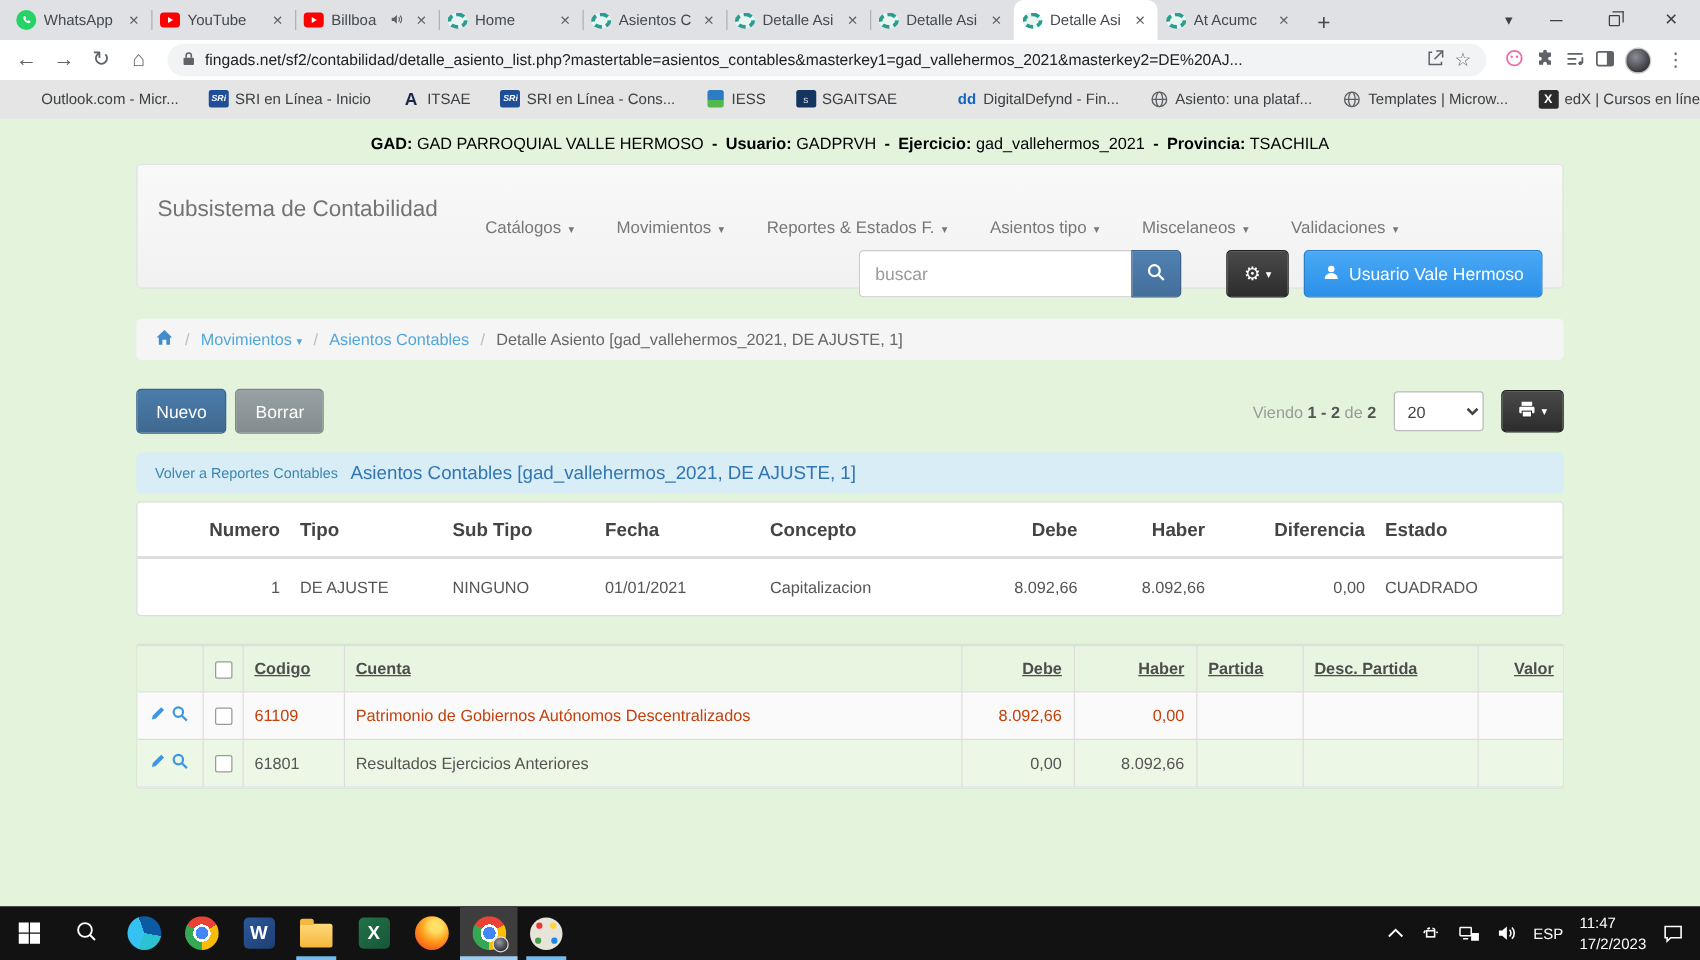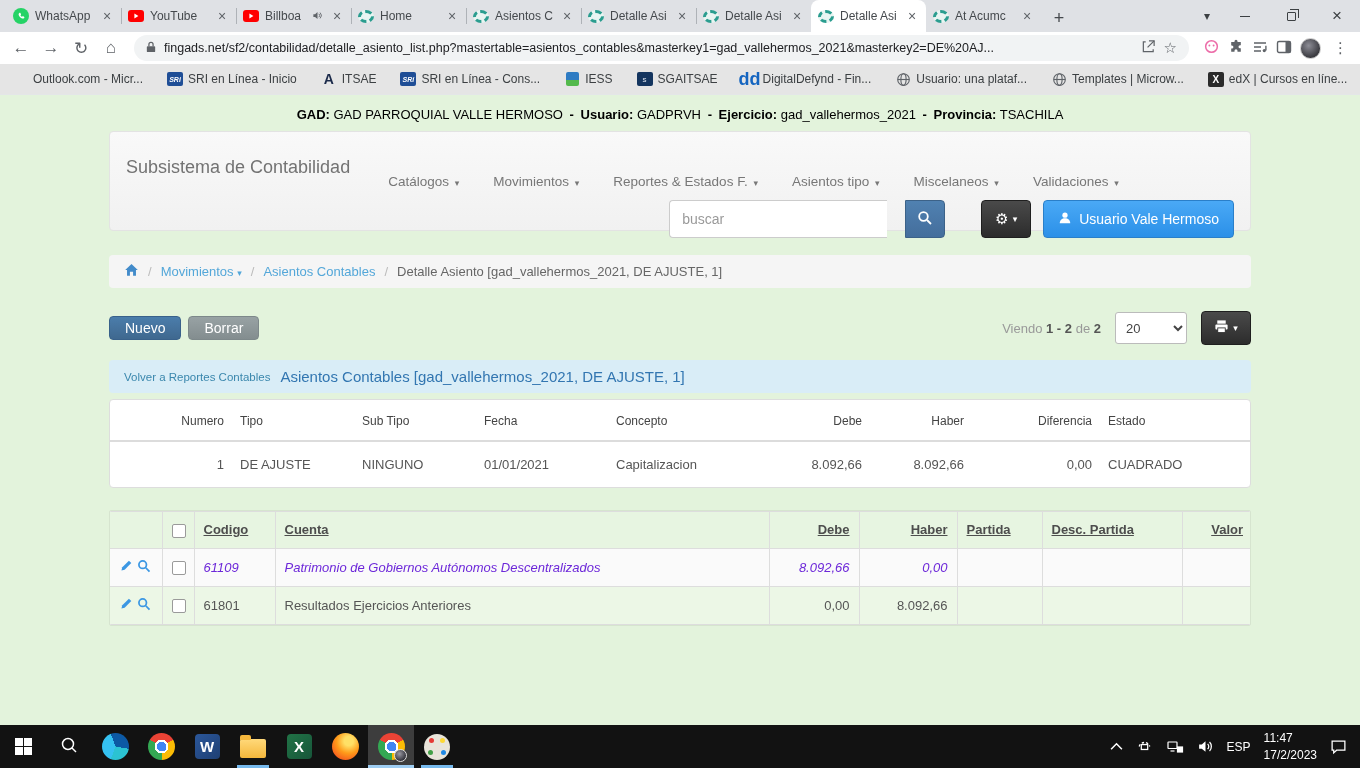--- a/index.html
+++ b/index.html
@@ -42,77 +42,77 @@
   .bookmarks { height:31px; background:#e5e5e5; border-bottom:1px solid #e4e6e8; display:flex; align-items:center; gap:24px; padding:0 12px; }
   .bm { display:flex; align-items:center; gap:5px; font-size:12px; color:#3c4043; white-space:nowrap; }
   .bm-ico { width:16px; height:16px; display:inline-flex; align-items:center; justify-content:center; flex:0 0 16px; }
   .ms-grid { display:grid; grid-template-columns:7px 7px; grid-template-rows:7px 7px; gap:1px; }
   .ms-grid i:nth-child(1){background:#f25022}.ms-grid i:nth-child(2){background:#7fba00}
   .ms-grid i:nth-child(3){background:#00a4ef}.ms-grid i:nth-child(4){background:#ffb900}
   .sri-ico { background:#1f4e96; color:#fff; font-size:7px; font-style:italic; font-weight:bold; border-radius:2px; width:16px; height:14px; }
   .itsae-ico { color:#1b2a4a; font-weight:bold; font-size:14px; }
   .iess-ico { width:13px; height:14px; background:linear-gradient(180deg,#2e7cc3 55%,#53b94c 55%); border-radius:2px; }
   .sgait-ico { background:#14355f; color:#dfe6f0; font-size:8px; border-radius:2px; width:16px; height:14px; }
-  .dd-ico { color:#1565c0; font-weight:bold; font-size:18px; }
+  .dd-ico { color:#1565c0; font-weight:bold; font-size:12px;margin-left:24px; }
   .edx-ico { background:#2b2b2b; color:#fff; font-weight:bold; font-size:10px; border-radius:2px; width:15px; height:15px; }
   .bm-more { margin-left:auto; color:#5f6368; font-size:14px; }
 
   
   .page { height:630px; background:#e3f3dc; overflow:hidden; }
   .gad-strip { text-align:center; padding-top:12px; font-size:13px; color:#000000; }
   .gad-strip b { font-weight:bold; }
   .gad-strip .sep { margin:0 3px; font-weight:bold; }
 
   .shell { width:1142px; margin:0 auto; }
 
   .navpanel { margin-top:9px; height:100px; background:linear-gradient(#f9f9f9,#f1f1f1); border:1px solid #e3e3e3; border-radius:4px; padding:14px 16px 0 16px; }
   .nav-row1 { display:flex; align-items:center; gap:34px; }
   .brand { font-size:18px; color:#737373; margin-right:4px; }
   .menu-item { font-size:13.5px; color:#777; white-space:nowrap;margin-top:28px; }
   .menu-item .caret { font-size:9px; color:#777; margin-left:2px; }
   .nav-row2 { display:flex; align-items:center; justify-content:flex-end; gap:0; margin-top:11px; }
-  .searchgrp { display:flex; height:38px;gap:18px; }
+  .searchgrp { display:flex; height:38px; }
   .searchgrp input { width:218px; height:38px; border:1px solid #ccc; border-right:none; border-radius:4px 0 0 4px; padding:0 12px; font-size:14px; color:#555; font-family:inherit; outline:none; }
   .searchgrp input::placeholder { color:#9a9a9a; }
   .search-btn { width:40px; height:38px; border:1px solid #3c6288; border-radius:0 4px 4px 0; background:linear-gradient(#5081b1,#446e9c); display:flex; align-items:center; justify-content:center; }
   .gear-btn { margin-left:36px; width:50px; height:38px; border-radius:4px; border:1px solid #1f1f1f; background:linear-gradient(#4a4a4a,#2c2c2c); color:#fff; display:flex; align-items:center; justify-content:center; gap:4px; font-size:15px; }
   .gear-btn .caret { font-size:9px; }
   .user-btn { margin-left:12px; height:38px; padding:0 14px; border-radius:4px; border:1px solid #2a7fc9; background:linear-gradient(#4aa9f6,#2b90e8); color:#fff; font-size:14px; display:flex; align-items:center; gap:7px; }
 
   .breadcrumb { margin-top:24px; background:#f5f5f5; border-radius:4px; padding:8px 15px; display:flex; align-items:center; gap:9px; font-size:13px; }
   .bc-sep { color:#bbb; }
   .bc-link { color:#53a7d9; }
   .bc-link .caret { font-size:9px; color:#53a7d9; }
   .bc-current { color:#666; }
 
   .toolbar { margin-top:23px; display:flex; align-items:center; }
-  .btn { height:24px; padding:0 15px; border-radius:4px; font-size:14px; color:#fff; display:inline-flex; align-items:center; }
+  .btn { height:36px; padding:0 15px; border-radius:4px; font-size:14px; color:#fff; display:inline-flex; align-items:center; }
   .btn-new { background:linear-gradient(#4b7dab,#3f688f); border:1px solid #39618a; }
   .btn-del { background:linear-gradient(#98a2a4,#838d8f); border:1px solid #7d888a; margin-left:7px; }
   .tb-right { margin-left:auto; display:flex; align-items:center; }
   .viewing { font-size:13px; color:#999; margin-right:14px; }
   .viewing b { color:#555; }
   .pagesize { width:72px; height:32px; border:1px solid #bbb; border-radius:3px; background:#fff; font-size:13px; color:#444; padding:0 6px; font-family:inherit; }
   .print-btn { margin-left:14px; width:50px; height:34px; border-radius:4px; border:1px solid #1f1f1f; background:linear-gradient(#4a4a4a,#2c2c2c); display:flex; align-items:center; justify-content:center; gap:4px; color:#fff; }
   .print-btn .caret { font-size:9px; }
 
   .infobar { margin-top:15px; background:#d9edf7; border-radius:4px; padding:8px 15px; display:flex; align-items:center; gap:10px; }
   .infobar a { font-size:11.5px; color:#3a87ad; text-decoration:none; }
   .infobar .ib-title { font-size:15px; color:#3276b1; }
 
   .panel { margin-top:6px; background:#fff; border:1px solid #ddd; border-radius:4px; overflow:hidden; }
   table { border-collapse:collapse; width:100%; table-layout:fixed; }
-  .master-tbl th { font-size:12px; color:#444; font-weight:normal; padding:14px 8px 12px; border-bottom:2px solid #dcdcdc; text-align:left; }
+  .master-tbl th { font-size:15px; color:#444; font-weight:bold; padding:14px 8px 12px; border-bottom:2px solid #dcdcdc; text-align:left; }
   .master-tbl td { font-size:13px; color:#555; padding:15px 8px; text-align:left; }
   .ta-r { text-align:right !important; }
 
   .detail-panel { margin-top:22px; background:#fff; border:1px solid #d6e4cf; border-radius:2px; overflow:hidden; }
   .detail-tbl th, .detail-tbl td { border:1px solid #ddd; font-size:13px; padding:10px 9px; }
   .detail-tbl th { background:#e7f5e1; color:#4d4d4d; font-weight:bold; text-decoration:underline; text-align:left; }
-  .detail-tbl tr.r1 td { background:#fafafa; color:#6d28d9;font-style:italic; }
+  .detail-tbl tr.r1 td { background:#fafafa; color:#c2410c; }
   .detail-tbl tr.r2 td { background:#ecf7e6; color:#555; }
   .detail-tbl th:first-child, .detail-tbl td:first-child { border-left:none; }
   .detail-tbl th:last-child, .detail-tbl td:last-child { border-right:none; }
   .rowicons { display:flex; align-items:center; gap:4px; justify-content:center; }
   .cb { width:14px; height:14px; border:1px solid #9a9a9a; border-radius:2px; background:#fff; display:inline-block; vertical-align:middle; }
 
   
   .taskbar { height:43px; background:#121212; display:flex; align-items:center; color:#fff; }
   .tb-item { width:46px; height:43px; display:flex; align-items:center; justify-content:center; position:relative; }
   .tb-item.active-app { background:#3d3d3d; }
@@ -297,21 +297,21 @@
       <span>DigitalDefynd - Fin...</span>
     </span>
   <span class="bm">
       <span class="bm-ico">
         <svg width="15" height="15" viewBox="0 0 16 16" stroke="#5f6368" fill="none" stroke-width="1.2">
           <circle cx="8" cy="8" r="6.2"></circle>
           <ellipse cx="8" cy="8" rx="2.8" ry="6.2"></ellipse>
           <path d="M2 8h12"></path>
         </svg>
       </span>
-      <span>Usuario: una plataf...</span>
+      <span>Asiento: una plataf...</span>
     </span>
   <span class="bm">
       <span class="bm-ico">
         <svg width="15" height="15" viewBox="0 0 16 16" stroke="#5f6368" fill="none" stroke-width="1.2">
           <circle cx="8" cy="8" r="6.2"></circle>
           <ellipse cx="8" cy="8" rx="2.8" ry="6.2"></ellipse>
           <path d="M2 8h12"></path>
         </svg>
       </span>
       <span>Templates | Microw...</span>

